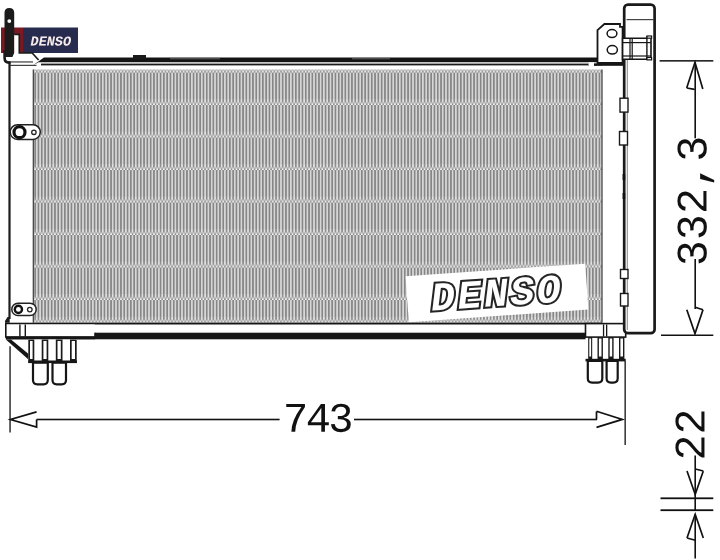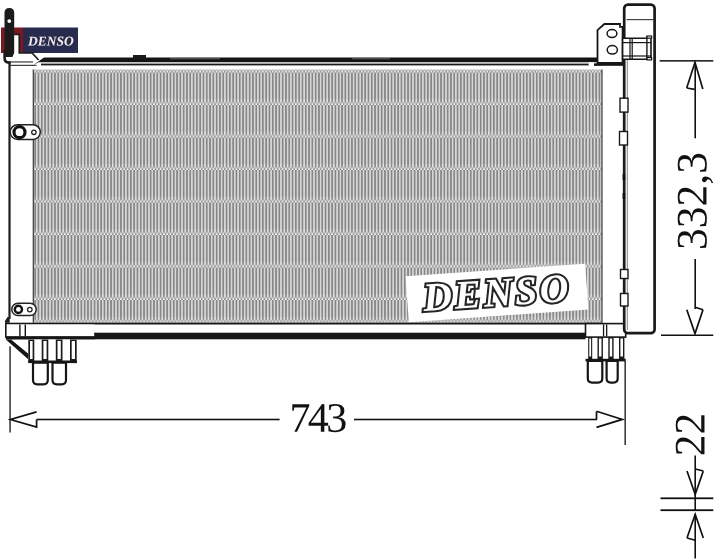--- a/index.html
+++ b/index.html
@@ -1,16 +1,16 @@
 <!DOCTYPE html>
 <html><head>
 <meta charset="utf-8">
 <style>
   html,body{margin:0;padding:0;background:#ffffff;}
-  #page{width:720px;height:560px;position:relative;font-family:Liberation Serif, serif;text-align:right;}
+  #page{width:720px;height:560px;position:relative;font-family:Liberation Mono, monospace;text-align:right;}
   svg text{text-rendering:geometricPrecision;}
 </style>
 </head>
 <body>
 
 <div id="page">
 <svg width="720" height="560" viewBox="0 0 720 560" xmlns="http://www.w3.org/2000/svg">
 <defs>
   <pattern id="fins" width="3.3" height="32.5" patternUnits="userSpaceOnUse" patternTransform="translate(33.5,40)">
     <rect x="0" y="0" width="3.3" height="32.5" fill="#ffffff"></rect>

